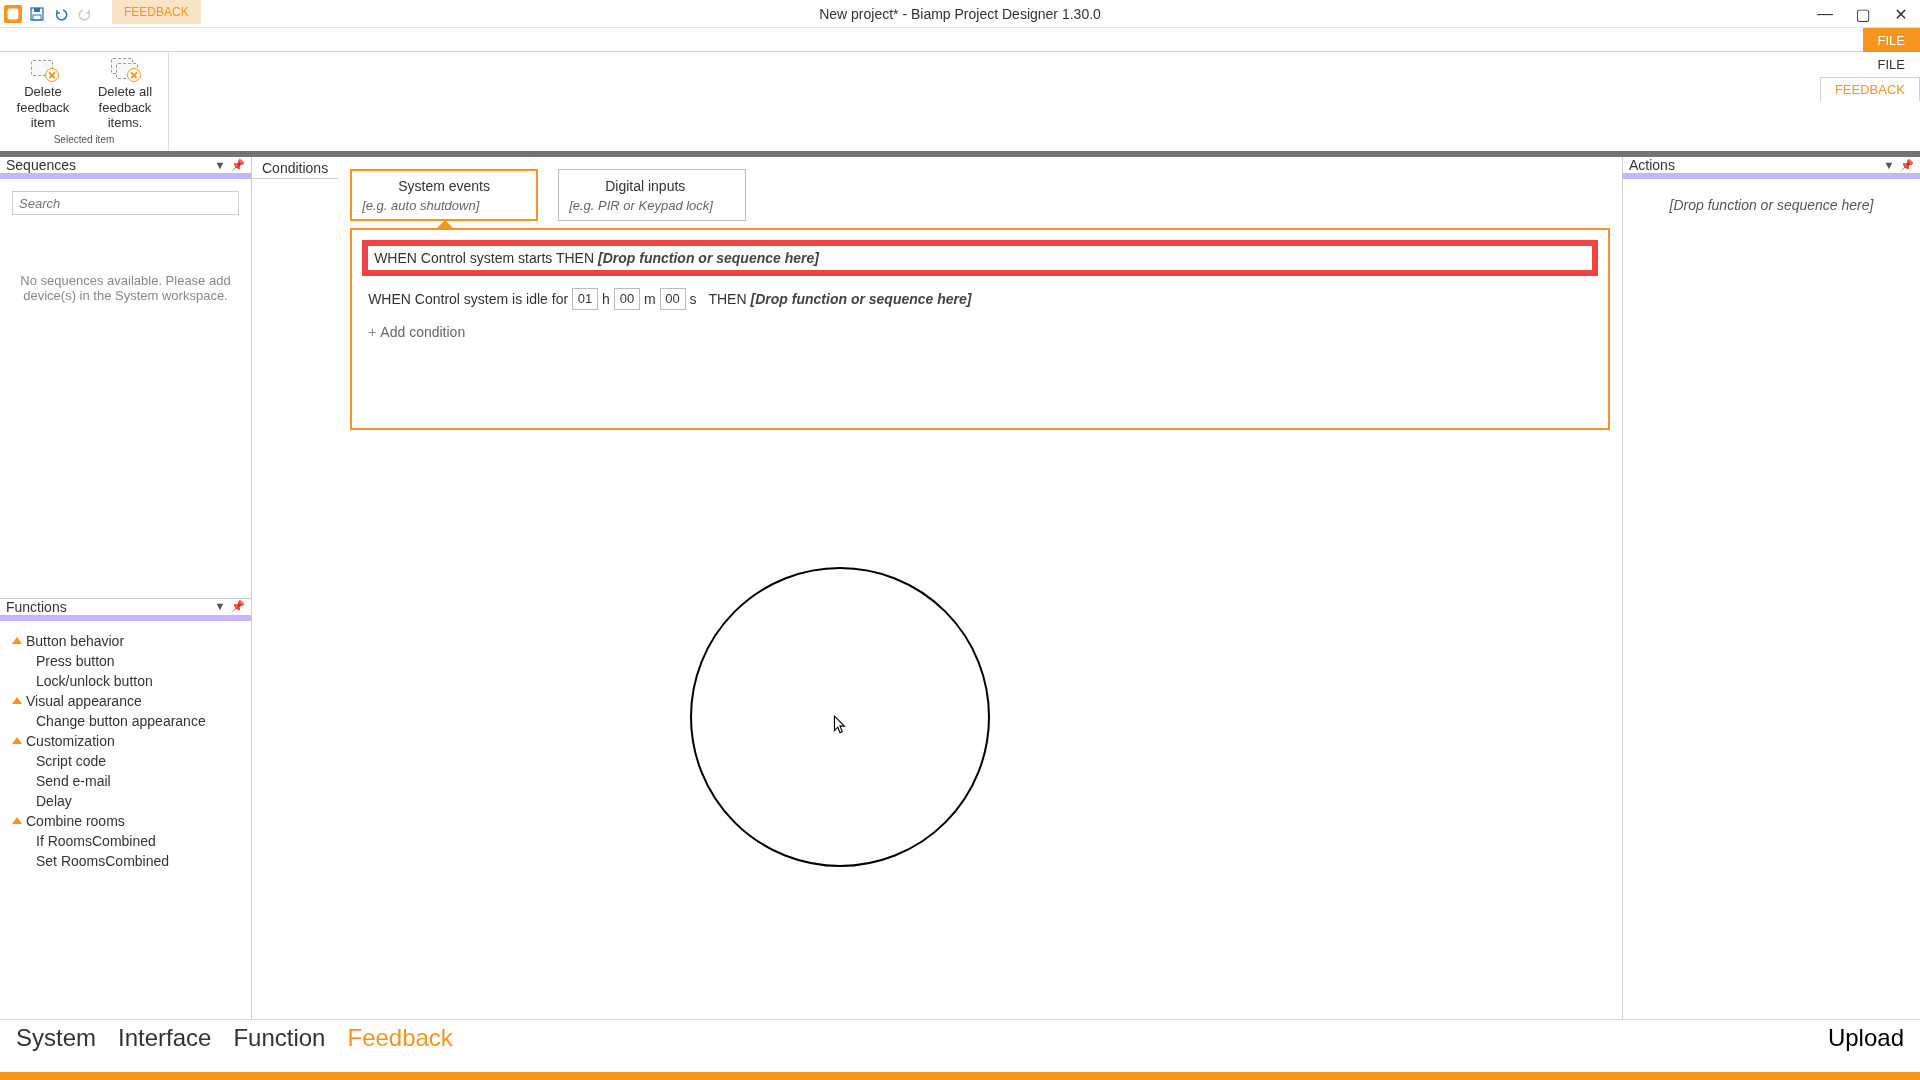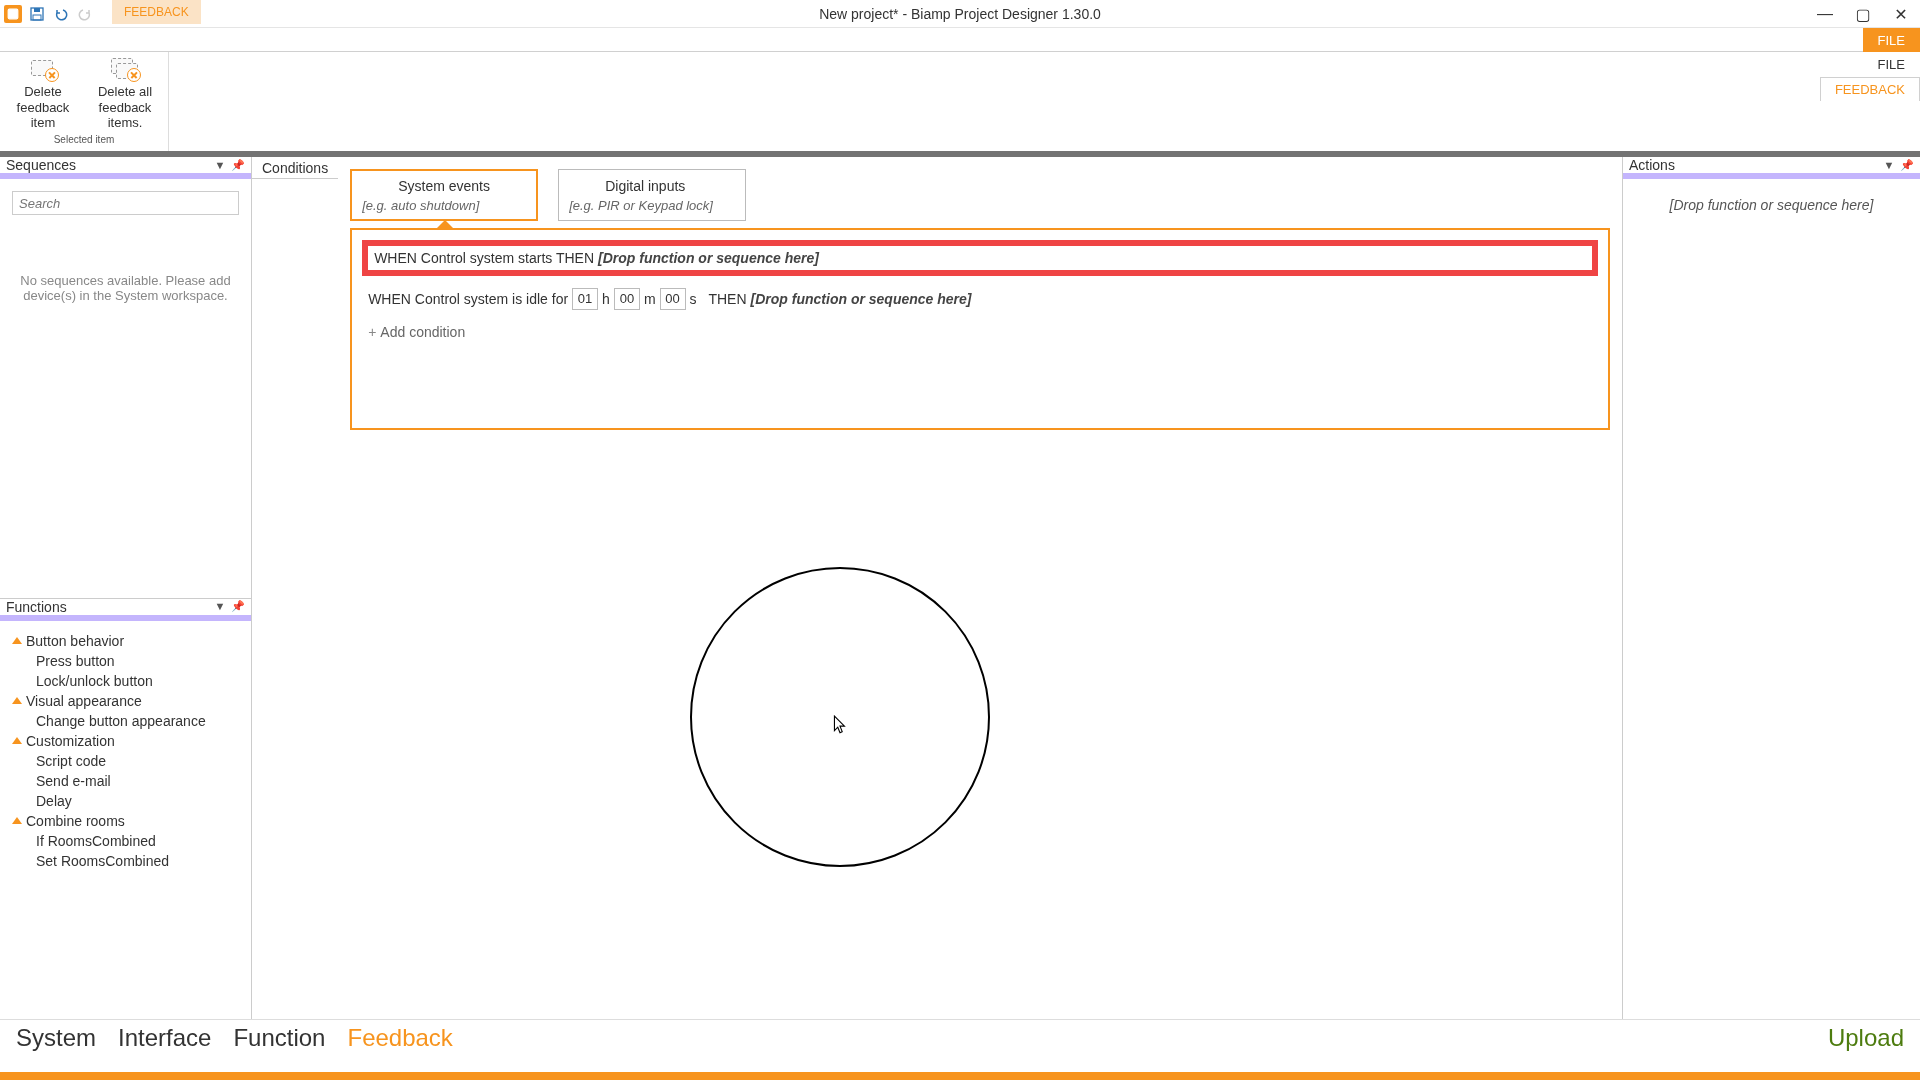--- a/index.html
+++ b/index.html
@@ -73,21 +73,21 @@
 .overlay-circle { position: absolute; left: 690px; top: 410px; width: 300px; height: 300px; border: 2px solid #000; border-radius: 50%; pointer-events: none; }
 .overlay-cursor { position: absolute; left: 832px; top: 558px; pointer-events: none; font-size: 16px; }
 
 .actions-body { flex: 1; padding: 18px; }
 .actions-body .drop-hint { text-align: center; font-style: italic; font-size: 14px; color: #555; }
 
 .bottombar { position: absolute; left: 0; right: 0; bottom: 24px; height: 37px; display: flex; align-items: center; justify-content: space-between; padding: 0 16px; background: #fff; border-top: 1px solid #ddd; }
 .bottombar .btabs { display: flex; gap: 22px; }
 .bottombar .btab { font-size: 24px; color: #333; cursor: pointer; }
 .bottombar .btab.active { color: #f7941e; }
-.bottombar .upload { font-size: 24px; cursor: pointer; color: #4d7c0f; }
+.bottombar .upload { font-size: 24px; cursor: pointer; color: #000000; }
 
 .statusbar { position: absolute; left: 0; right: 0; bottom: 0; height: 8px; background: #f7941e; }
 </style>
 </head>
 <body>
 
 <div class="titlebar">
   <div class="qat">
     <div class="ico logo">
       <svg viewBox="0 0 10 10">

